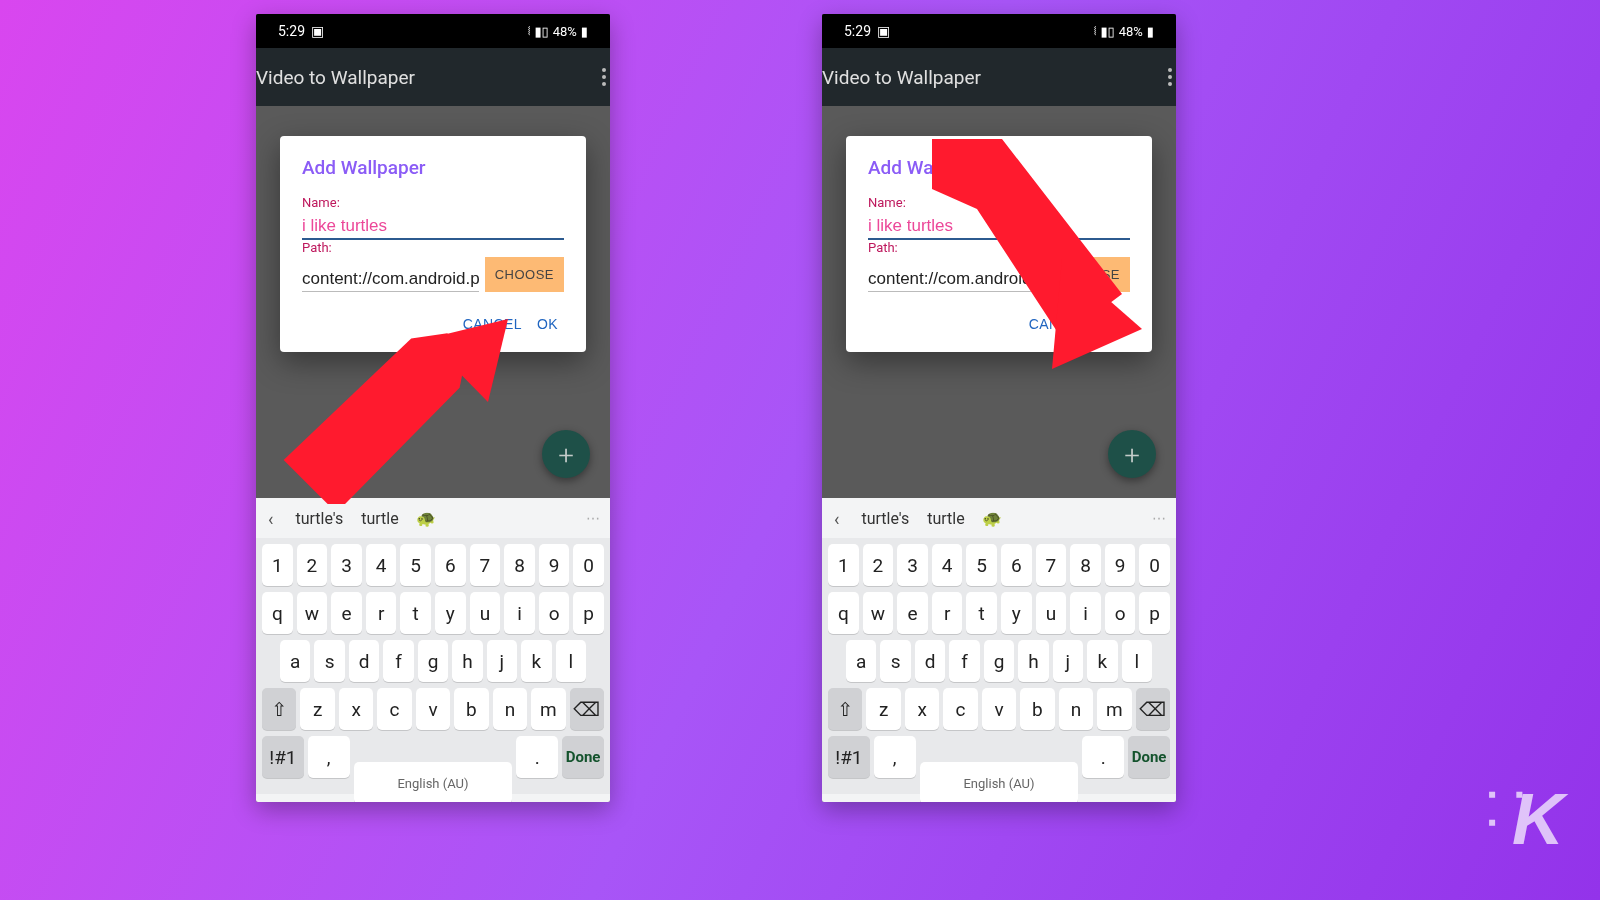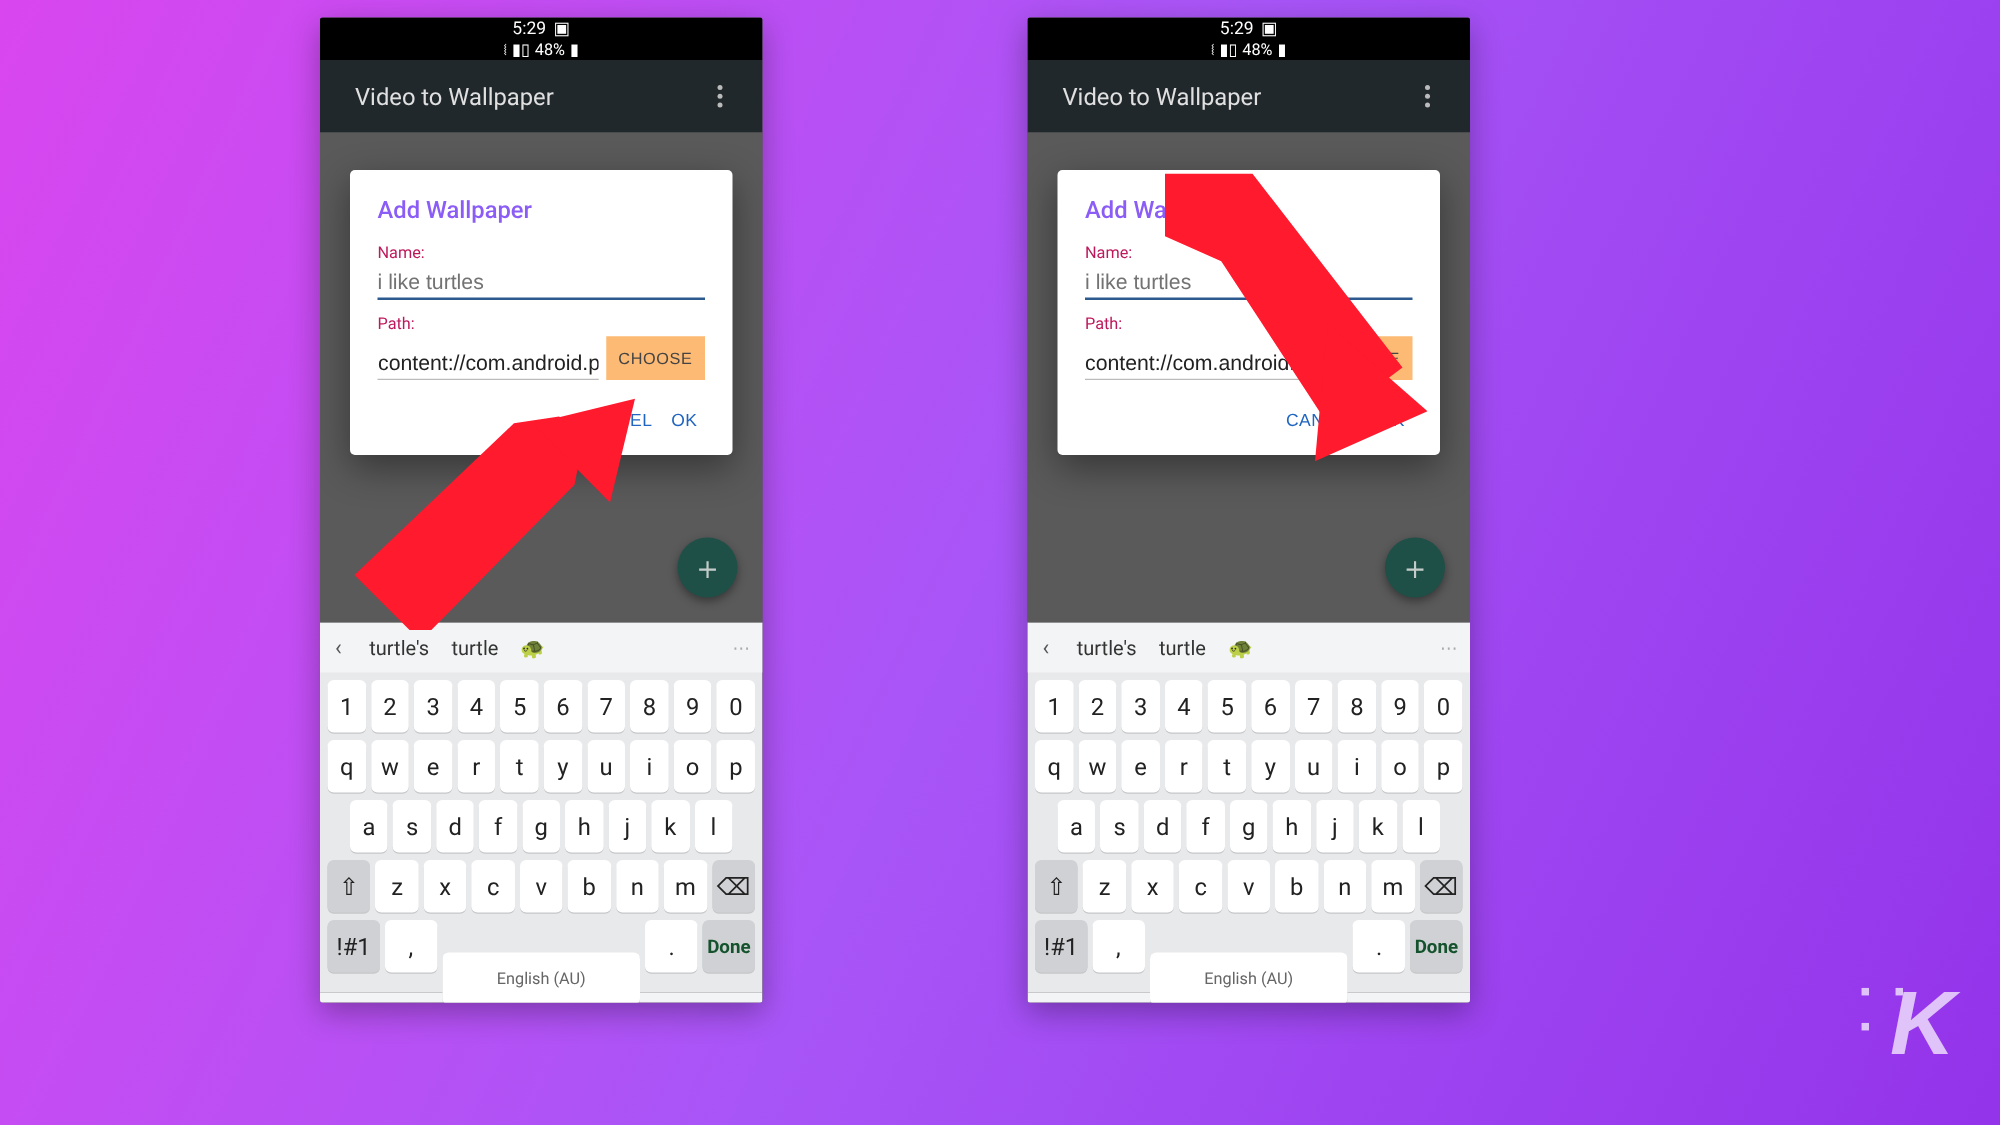--- a/index.html
+++ b/index.html
@@ -25,33 +25,32 @@
 
   .status-bar {
     height: 34px;
     background: #000;
     color: #fff;
     display: flex;
     align-items: center;
     justify-content: space-between;
     padding: 0 22px;
     font-size: 14px;
-    flex-direction: column;
   }
   .status-left { display: flex; align-items: center; gap: 6px; }
   .status-right { display: flex; align-items: center; gap: 4px; font-size: 13px; }
 
   .app-bar {
     height: 58px;
     background: #21282c;
     color: #e0e0e0;
     display: flex;
     align-items: center;
     justify-content: space-between;
-    padding: 0 28px;
+    padding: 0 0;
     font-size: 19px;
   }
   .overflow-dots { display: flex; flex-direction: column; gap: 3px; padding: 4px; }
   .overflow-dots span { width: 4px; height: 4px; background: #bbb; border-radius: 50%; }
 
   .app-body {
     position: relative;
     background: #5a5a5a;
     height: 392px;
   }
@@ -65,23 +64,22 @@
     padding: 20px 22px 14px;
   }
   .dialog-title { font-size: 19px; color: #8b5cf6; font-weight: 500; margin-bottom: 16px; }
   .field-label { font-size: 13px; color: #be185d; margin-bottom: 2px; }
   .text-input {
     width: 100%;
     border: none;
     border-bottom: 2px solid #2c5a8f;
     font-size: 17px;
     padding: 4px 0 2px;
-    color: #737373;
+    color: #ec4899;
     outline: none;
-    margin-bottom: 12px;
   }
   .path-row { display: flex; align-items: flex-end; gap: 6px; margin-bottom: 18px; }
   .path-input {
     flex: 1;
     border: none;
     border-bottom: 1px solid #bbb;
     font-size: 17px;
     padding: 4px 0 2px;
     color: #222;
     outline: none;

